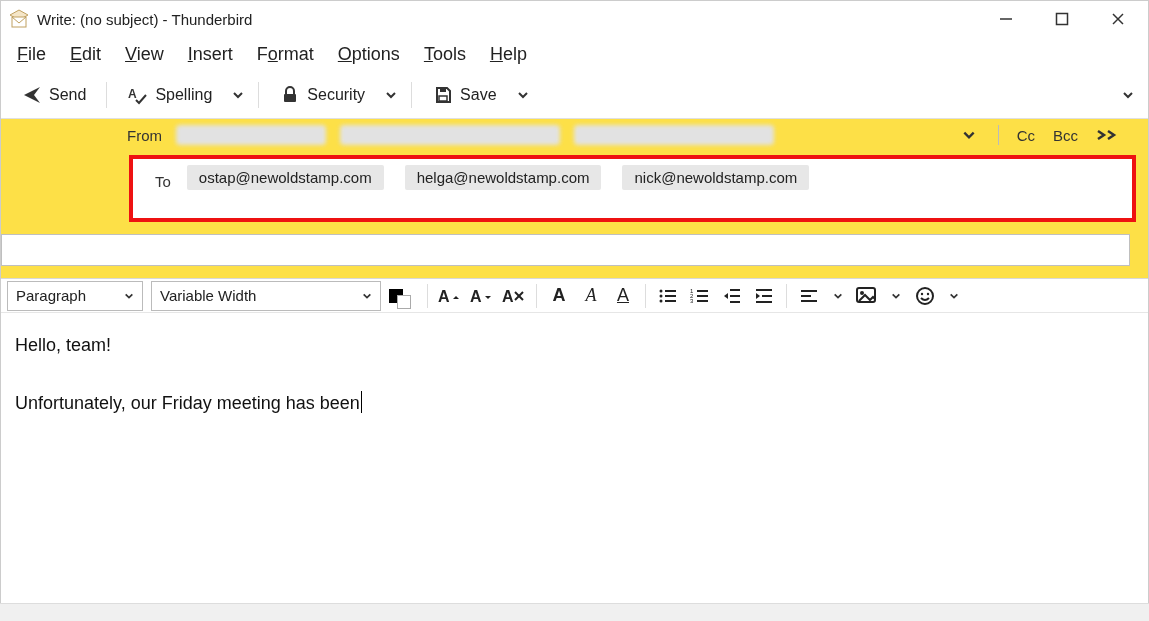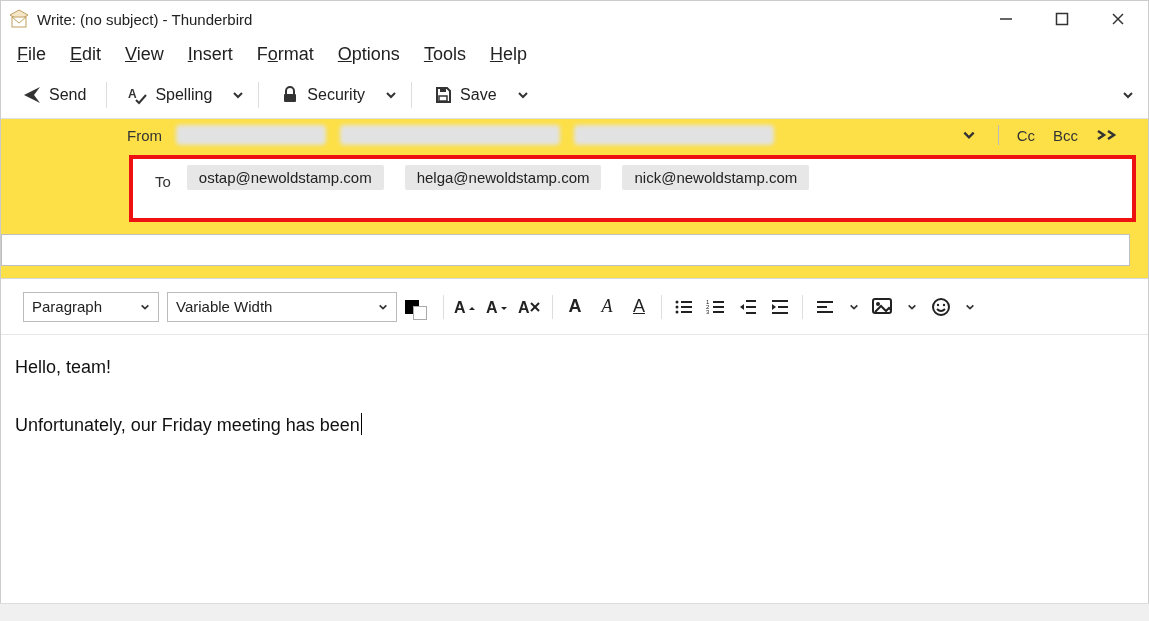--- a/index.html
+++ b/index.html
@@ -167,24 +167,24 @@
     flex: 1;
     height: 32px;
     border: 1px solid #bfbfbf;
     background: #fff;
     margin-right: 6px;
     padding: 4px 8px;
     font-size: 15px;
   }
 
   .formatbar {
-    height: 56px;
-    display: flex;
-    align-items: center;
-    padding: 0 22px;
+    height: 34px;
+    display: flex;
+    align-items: center;
+    padding: 0 6px;
     gap: 8px;
     background: #fff;
     border-bottom: 1px solid #e6e6e6;
   }
   .combo {
     display: flex;
     align-items: center;
     justify-content: space-between;
     border: 1px solid #bbb;
     background: #fff;

